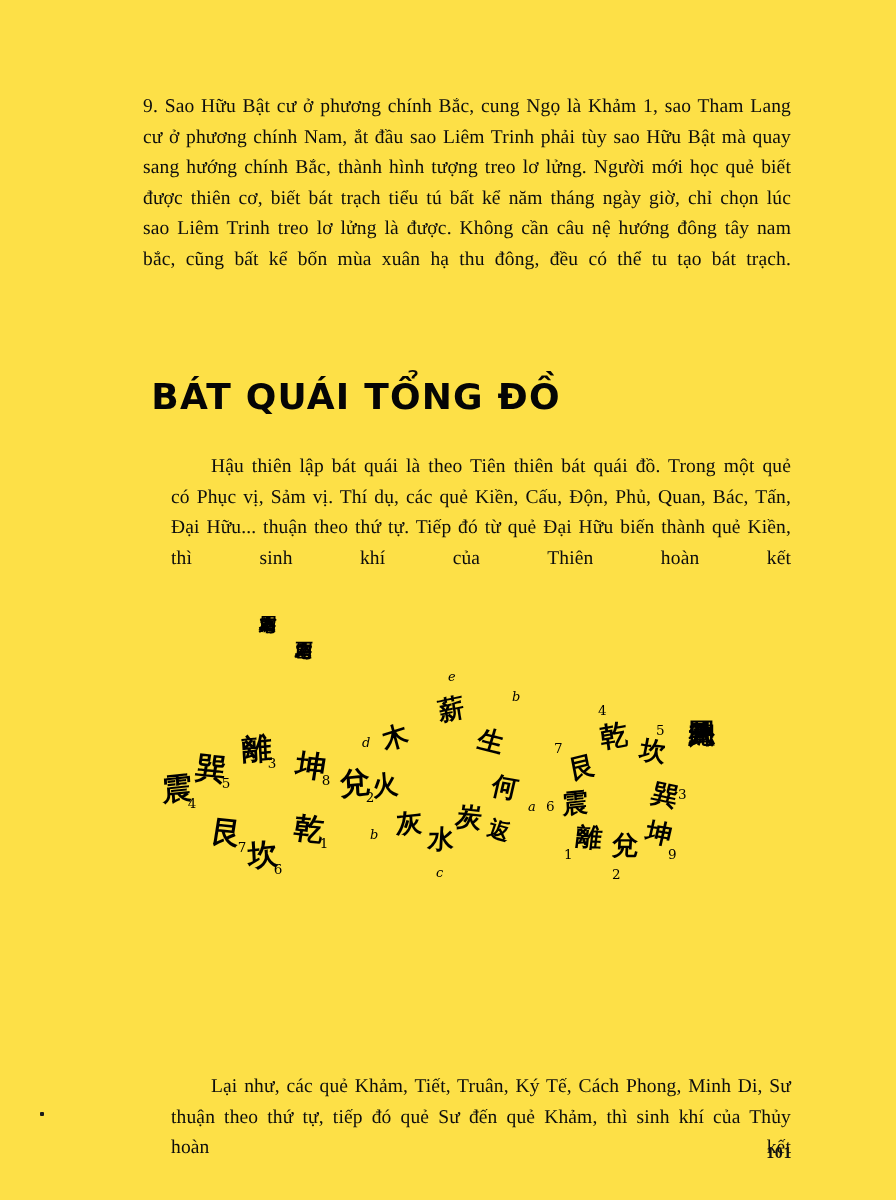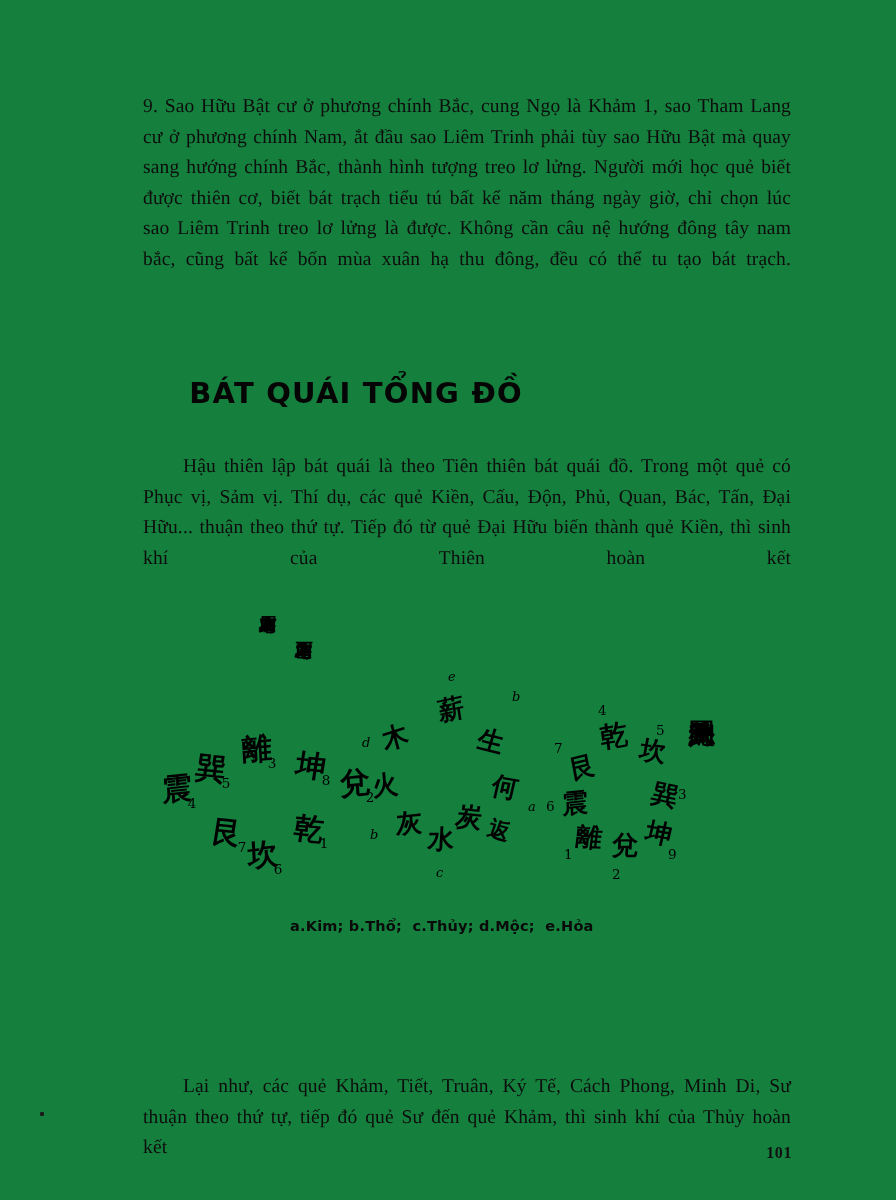--- a/index.html
+++ b/index.html
@@ -14,42 +14,42 @@
     font-family: "Liberation Serif", "DejaVu Serif", serif;
     color: #111111;
     overflow: hidden;
   }
 
   .page {
     position: absolute;
     inset: 0;
     width: 896px;
     height: 1200px;
-    background: #15803d;
+    background: #fde047;
   }
 
   
   .textblock {
     position: absolute;
     left: 143px;
     width: 648px;
   }
 
   .para {
     font-size: 19.5px;
     line-height: 30.6px;
     text-align: justify;
     text-justify: inter-word;
     letter-spacing: 0.15px;
     word-spacing: 1.2px;
     color: #0d0d0d;
     margin: 0;
     text-rendering: geometricPrecision;
   }
-  .para.indent { text-indent: 40px; }
+  .para.indent { text-indent: 40px; margin-left: 28px; }
 
   #para-top { top: 92px; }
   #para-mid { top: 452px; }
   #para-bottom { top: 1072px; }
 
   
   .para::after {
     content: "";
     display: inline-block;
     width: 100%;
@@ -57,21 +57,21 @@
 
   
   .heading {
     position: absolute;
     top: 376px;
     left: 0;
     width: 712px;
     text-align: center;
     font-family: "DejaVu Sans", "Liberation Sans", sans-serif;
     font-weight: 700;
-    font-size: 29px;
+    font-size: 36px;
     letter-spacing: 1.2px;
     color: #050505;
   }
 
   
   .figure {
     position: absolute;
     top: 596px;
     left: 160px;
     width: 580px;
@@ -222,21 +222,20 @@
         <span class="lbl num" style="left: 4px; top: 104px;">6</span>
         <span class="lbl num" style="left: 126px; top: 152px;">9</span>
         <span class="lbl num" style="left: 22px; top: 152px;">1</span>
         <span class="lbl num" style="left: 70px; top: 172px;">2</span>
       </div>
 
     <div class="vcol" id="diagram-title-vertical" style="left:528px; top:104px; font-size:26px;">八卦總圖</div>
   </div>
 
   <div class="caption">
-    <div class="cline">a.Kim; b.Thổ;  c.Thủy; d.Mộc;  e.Hỏa</div>
   </div>
 
   <div class="textblock" id="para-bottom">
     <p class="para indent">Lại như, các quẻ Khảm, Tiết, Truân, Ký Tế, Cách Phong, Minh Di, Sư thuận theo thứ tự, tiếp đó quẻ Sư đến quẻ Khảm, thì sinh khí của Thủy hoàn kết</p>
   </div>
 
   <div class="folio">101</div>
 
   <div class="speck"></div>
 </div>

